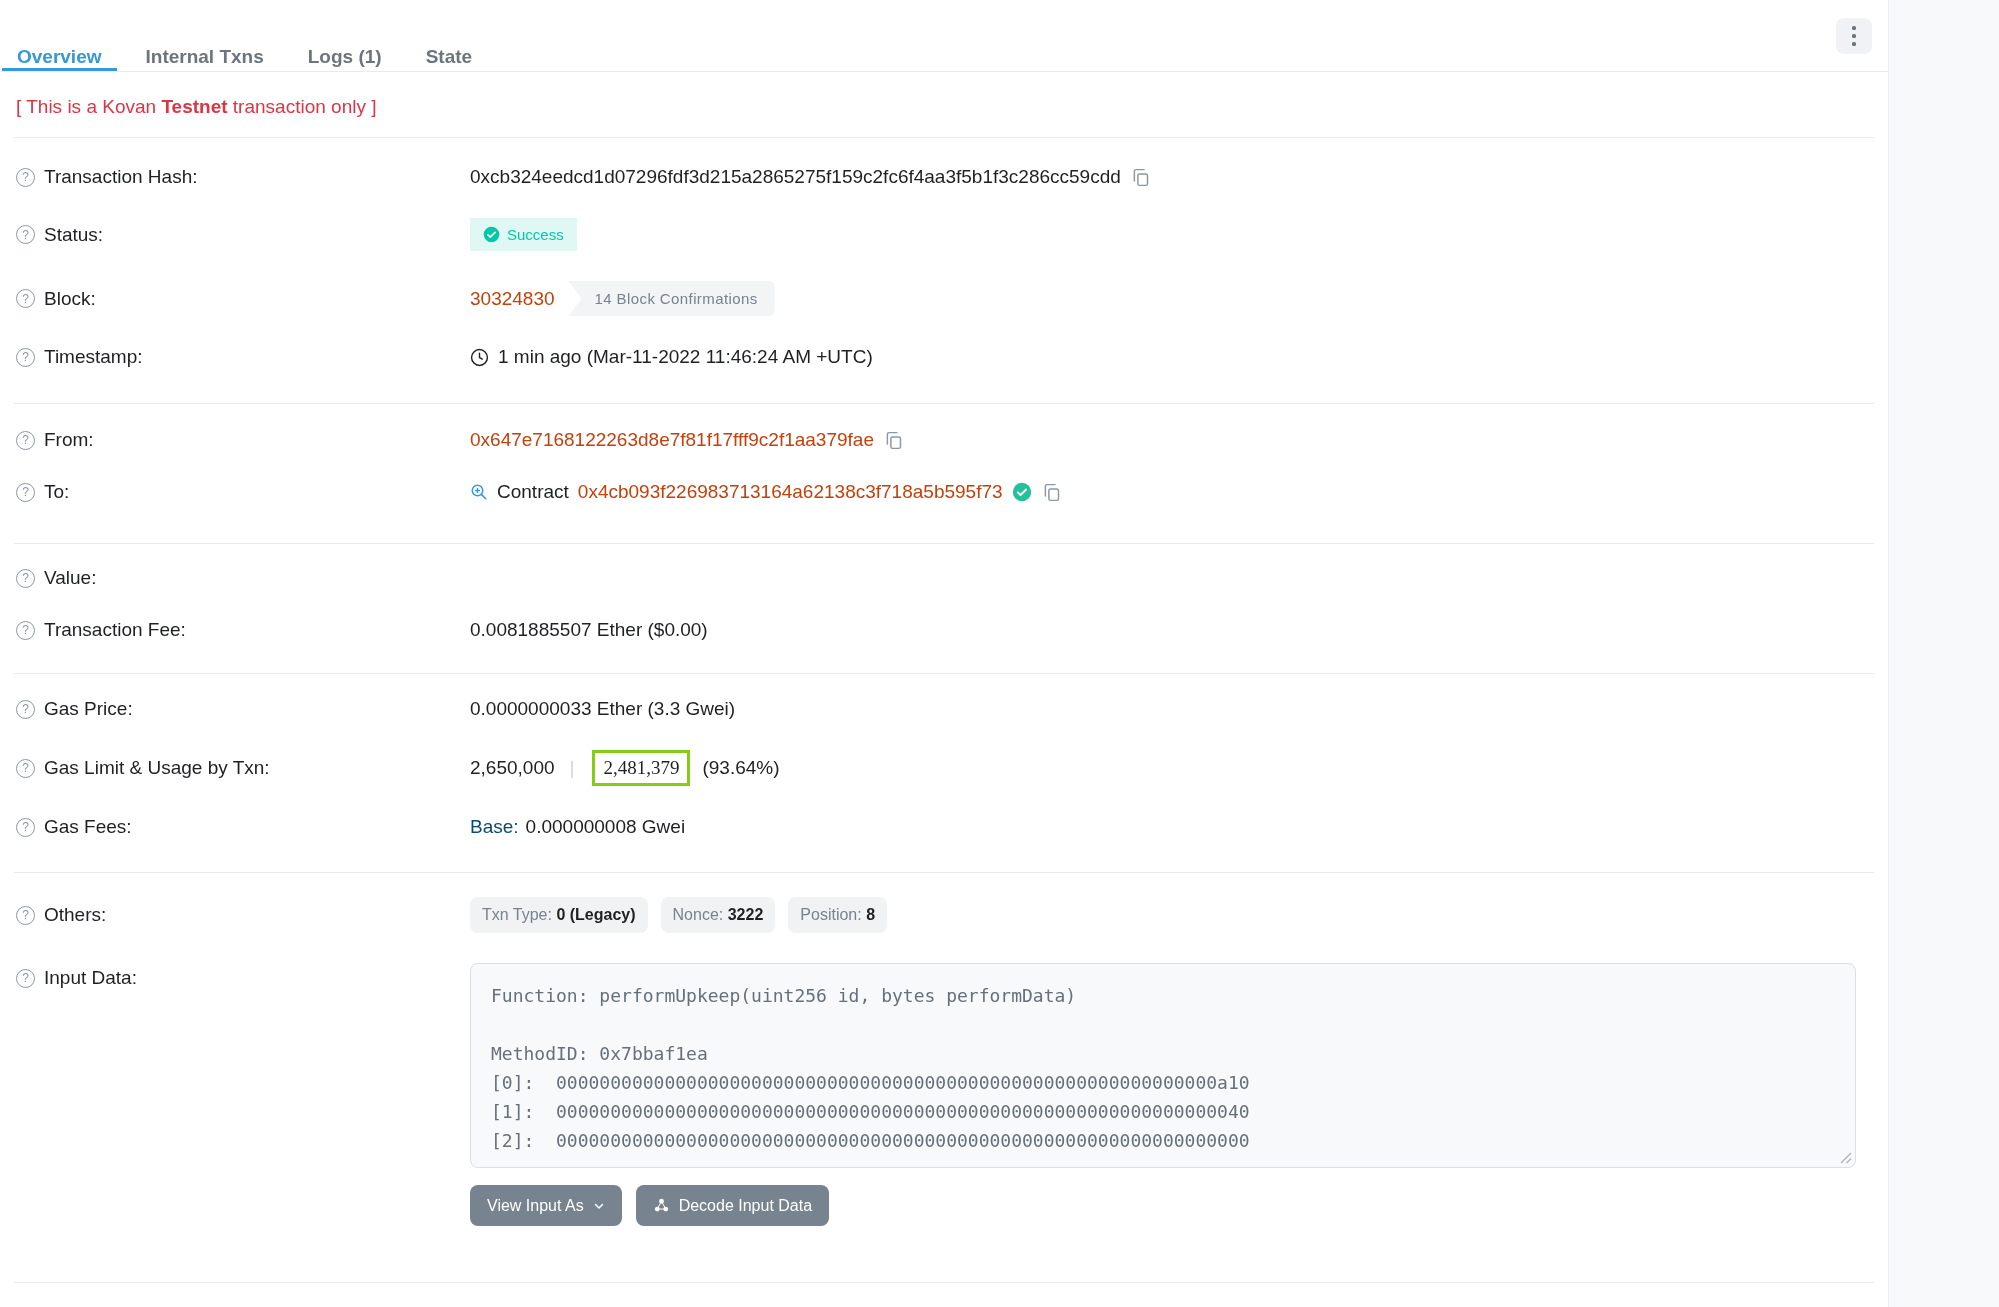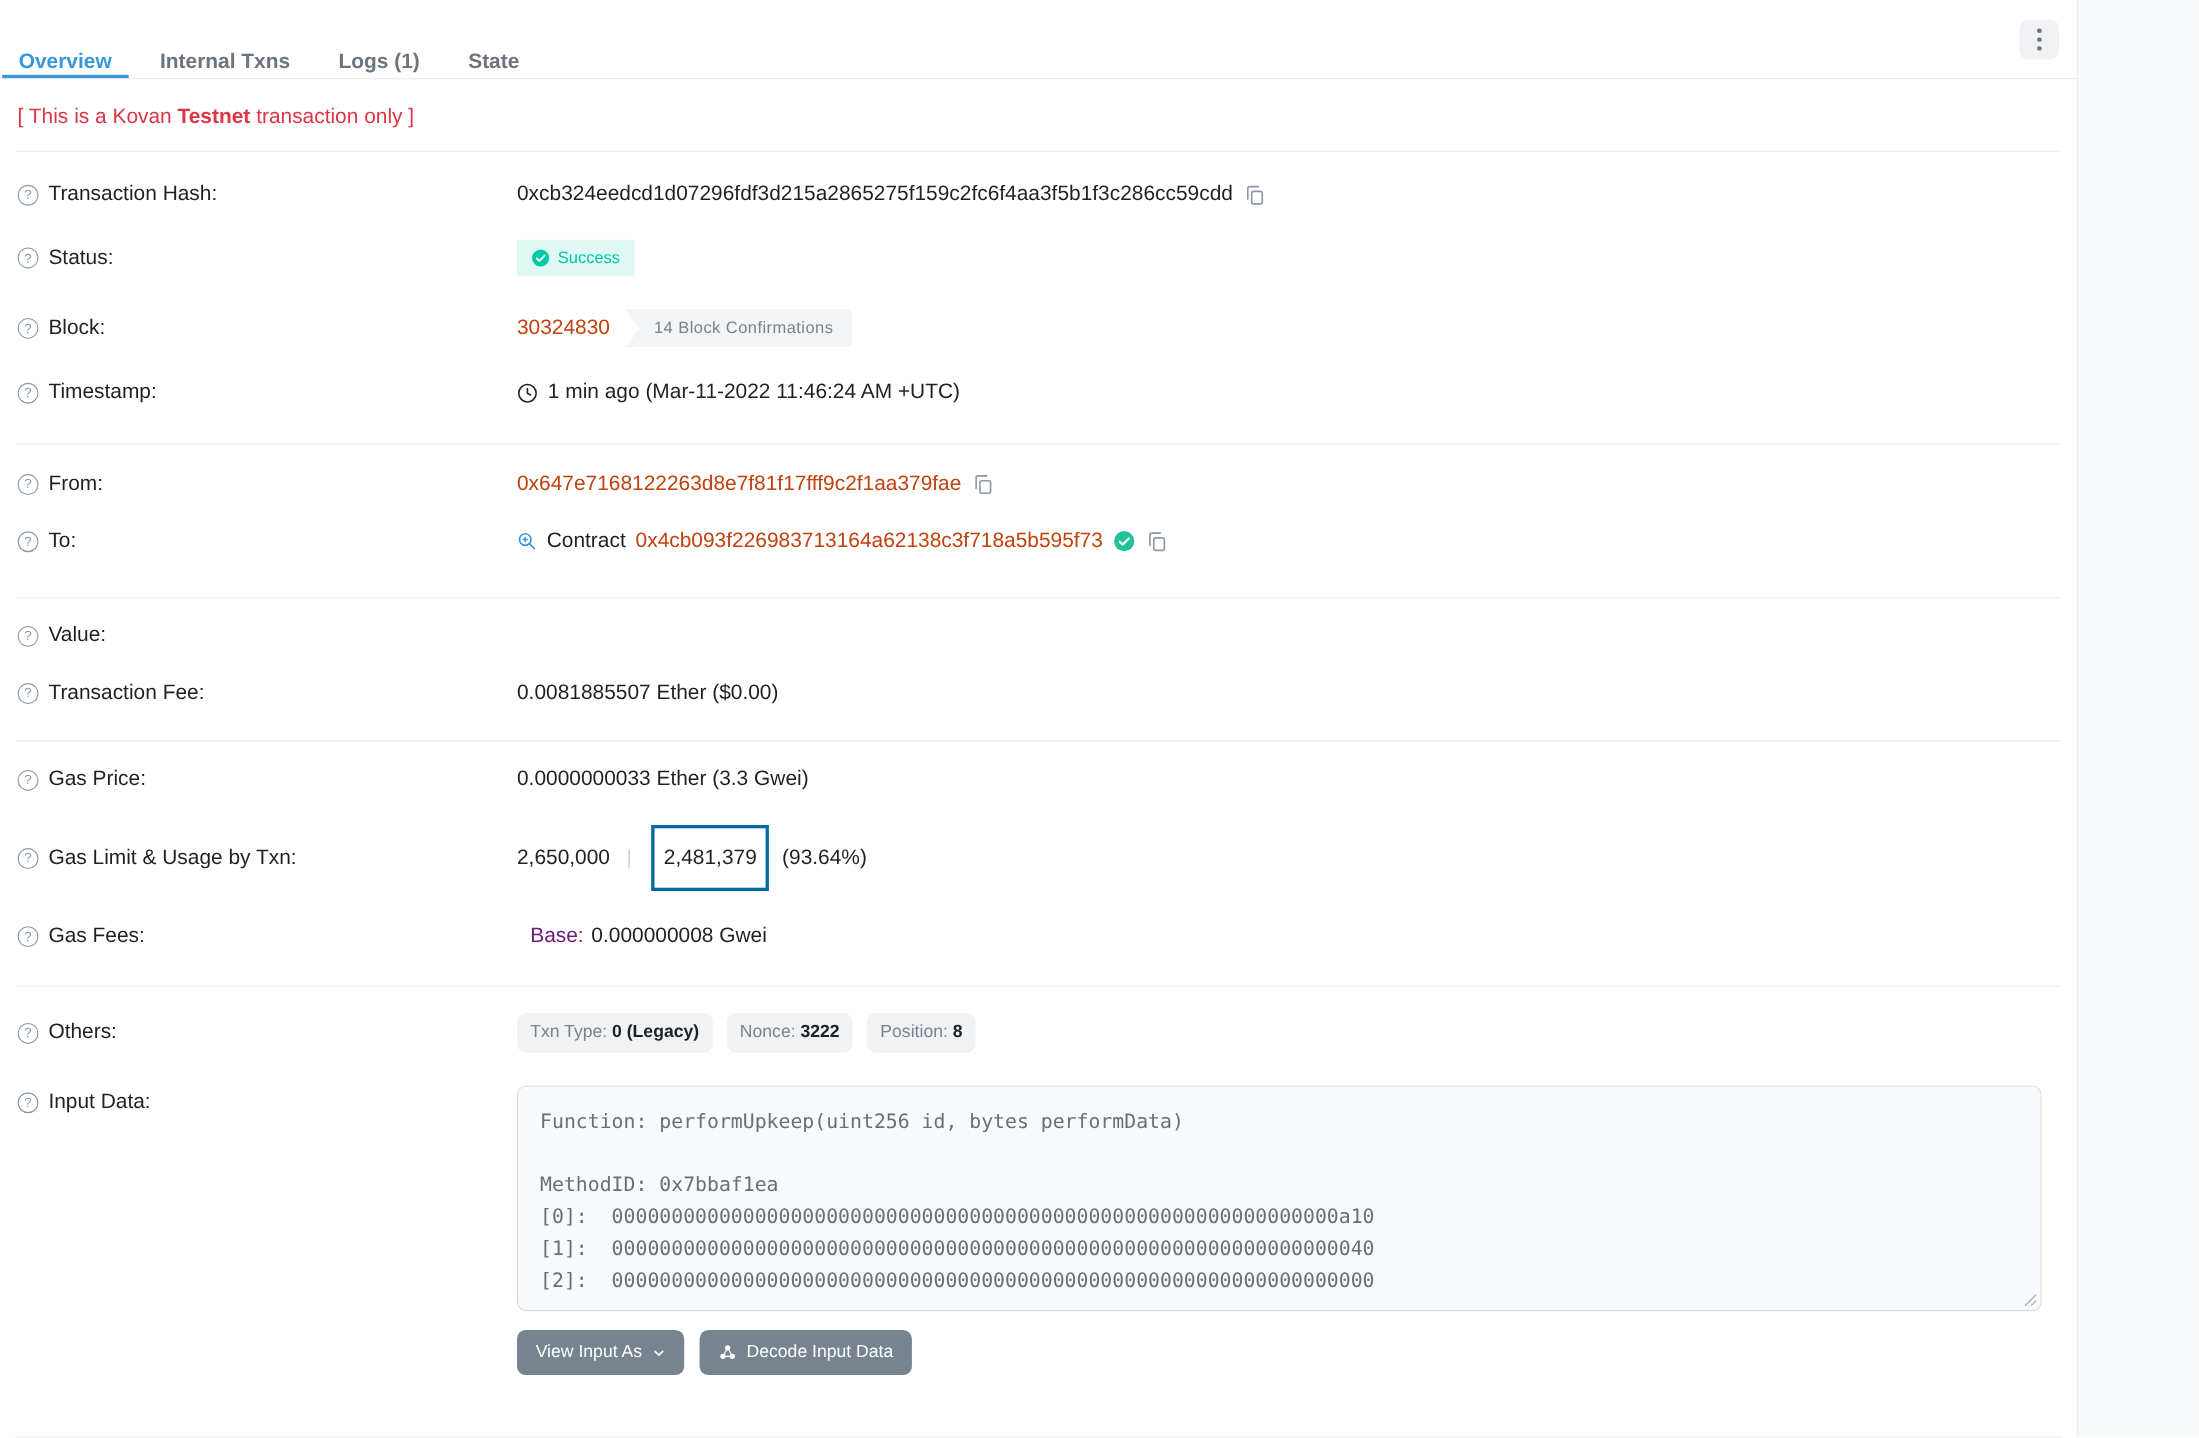--- a/index.html
+++ b/index.html
@@ -46,22 +46,22 @@
   .badge-confirm { background:#f2f4f6; color:#77838f; font-size:15px; letter-spacing:.4px; padding:9px 17px 9px 26px;
                    border-radius:0 6px 6px 0; clip-path:polygon(0 0,100% 0,100% 100%,0 100%,13px 50%); margin-left:5px; }
 
   
   .badge-gray { background:rgba(119,131,143,.1); border-radius:8px; padding:8px 11px; font-size:16px; color:#1e2022; }
   .badge-kv { background:rgba(119,131,143,.1); border-radius:8px; padding:9px 12px; font-size:16px; }
   .badge-kv .k { color:#77838f; }
   .badge-kv .v { color:#1e2022; font-weight:600; }
 
   .sep-bar { color:#ced4da; padding:0 6px; }
-  .red-box { border:3px solid #0369a1; padding:16px 8px; margin:0 3px; }
-  .muted { color:#701a75;margin-left:12px; }
+  .red-box { border:3px solid #84cc16; padding:4px 8px; margin:0 3px;font-family:Liberation Serif, serif; }
+  .muted { color:#0c4a6e; }
 
   
   .input-box { position:relative; width:1386px; height:205px; background:#f8f9fa; border:1px solid #d9dee7;
                border-radius:8px; padding:17px 20px; overflow:hidden; }
   .input-box pre { font-family:"DejaVu Sans Mono", monospace; font-size:18px; line-height:29px; color:#66707a; white-space:pre; }
   .resize-handle { position:absolute; right:3px; bottom:3px; cursor:nwse-resize; }
 
   .btn-row { display:flex; gap:14px; margin-top:17px;align-items:flex-end; }
   .btn { display:inline-flex; align-items:center; gap:9px; background:#77838f; color:#ffffff; border:none;
          border-radius:8px; height:41px; padding:0 17px; font-size:16px; font-family:"Liberation Sans", sans-serif; cursor:pointer; }

